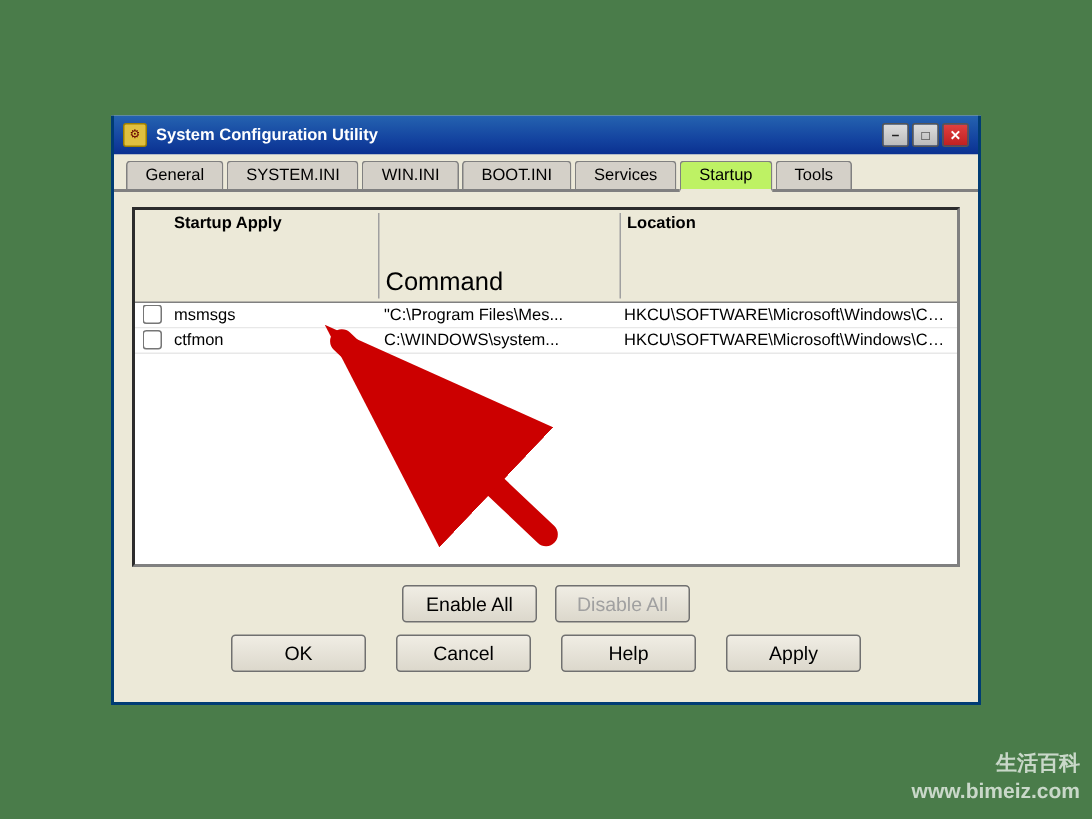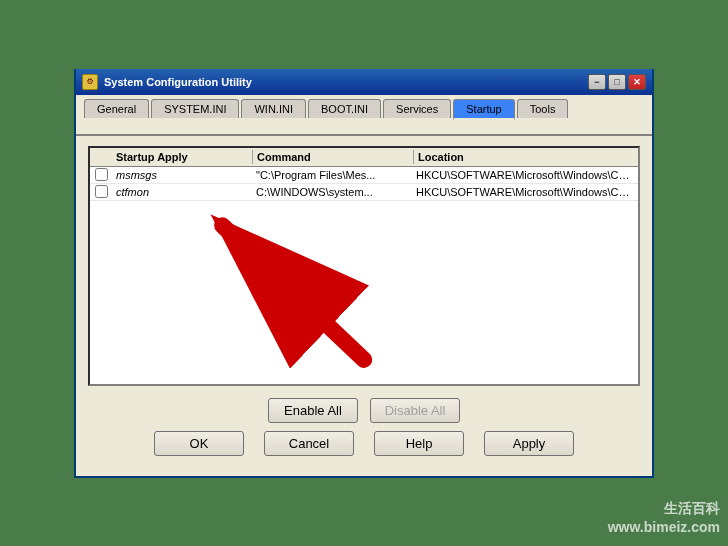--- a/index.html
+++ b/index.html
@@ -85,36 +85,36 @@
     }
     .title-btn.close {
       background: linear-gradient(to bottom, #e04040 0%, #c02020 100%);
       color: white;
     }
 
     
     .tab-bar {
       display: flex;
       background: #ece9d8;
-      padding: 4px 8px 16px 8px;
+      padding: 4px 8px 0 8px;
       border-bottom: 2px solid #808080;
       gap: 2px;
     }
     .tab {
       padding: 3px 12px;
       border: 1px solid #808080;
       border-bottom: none;
       background: #d4d0c8;
       cursor: pointer;
       font-size: 11px;
       border-radius: 3px 3px 0 0;
       position: relative;
     }
     .tab.active {
-      background: #3b82f6;
+      background: #bef264;
       border-bottom: 2px solid #ece9d8;
       margin-bottom: -2px;
       z-index: 1;
       font-weight: normal;
     }
 
     
     .content {
       padding: 10px 12px;
     }
@@ -141,22 +141,23 @@
       width: 140px;
       flex-shrink: 0;
       padding: 1px 4px;
       font-weight: bold;
       font-size: 11px;
     }
     .col-command {
       width: 160px;
       flex-shrink: 0;
       padding: 1px 4px;
-      font-weight: bold;
-      font-size: 11px;
+      font-weight: normal;
+      font-size: 17px;
+      margin-top: 35px;
     }
     .col-location {
       flex: 1;
       padding: 1px 4px;
       font-weight: bold;
       font-size: 11px;
     }
 
     .col-divider {
       width: 1px;
@@ -183,21 +184,21 @@
       height: 13px;
       cursor: pointer;
     }
     .row-cell {
       padding: 2px 4px;
       font-size: 11px;
       overflow: hidden;
       text-overflow: ellipsis;
       white-space: nowrap;
     }
-    .row-cell.startup { width: 140px; flex-shrink: 0; font-style: italic; }
+    .row-cell.startup { width: 140px; flex-shrink: 0; }
     .row-cell.command { width: 160px; flex-shrink: 0; }
     .row-cell.location { flex: 1; color: #000; }
 
     
     .btn-row1 {
       display: flex;
       justify-content: center;
       gap: 12px;
       margin-top: 12px;
       margin-bottom: 8px;

